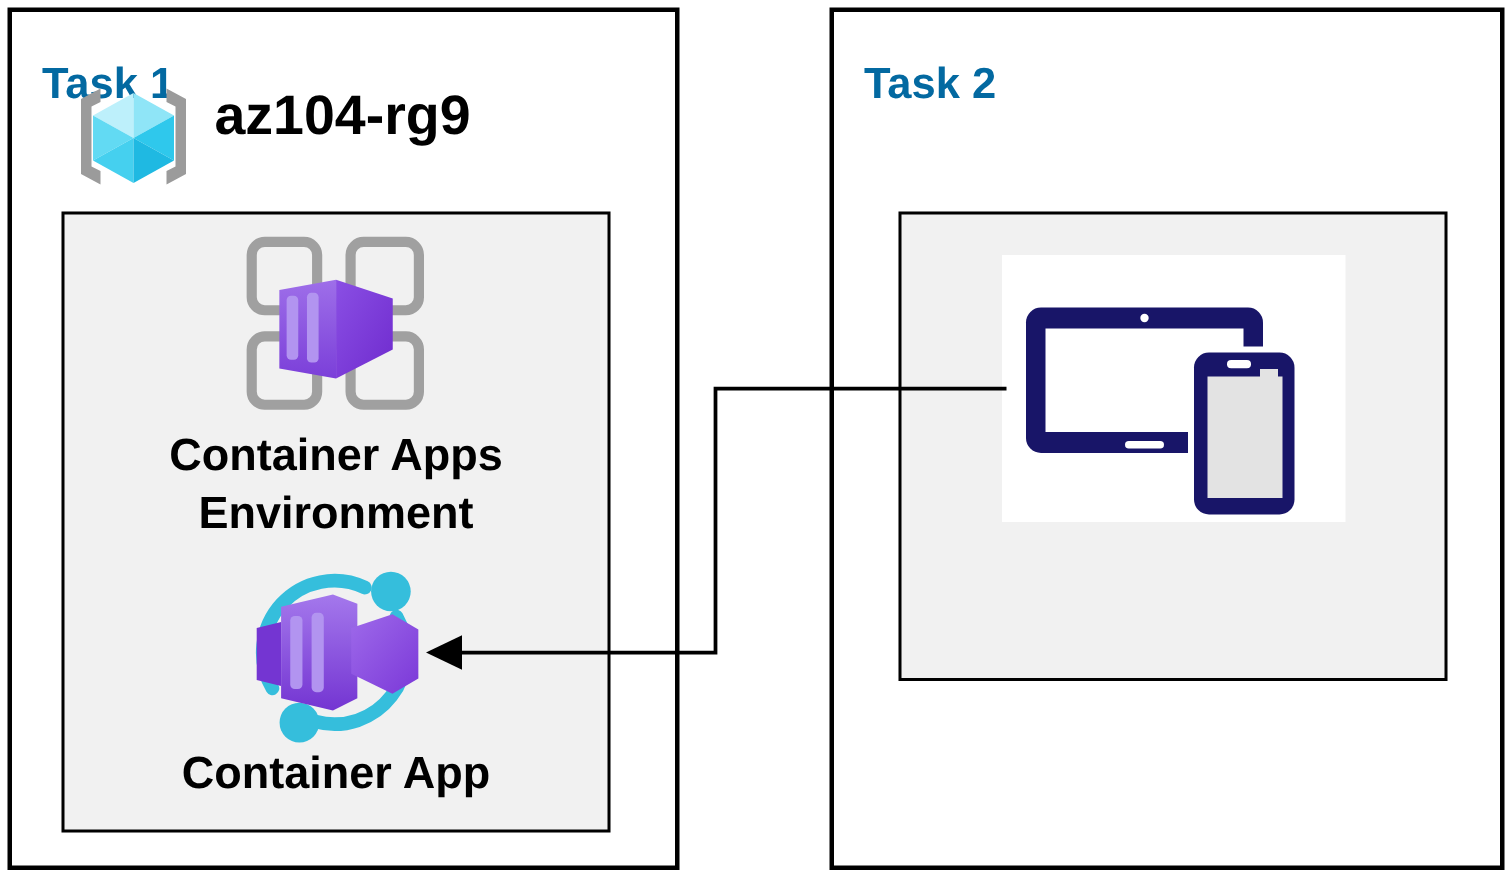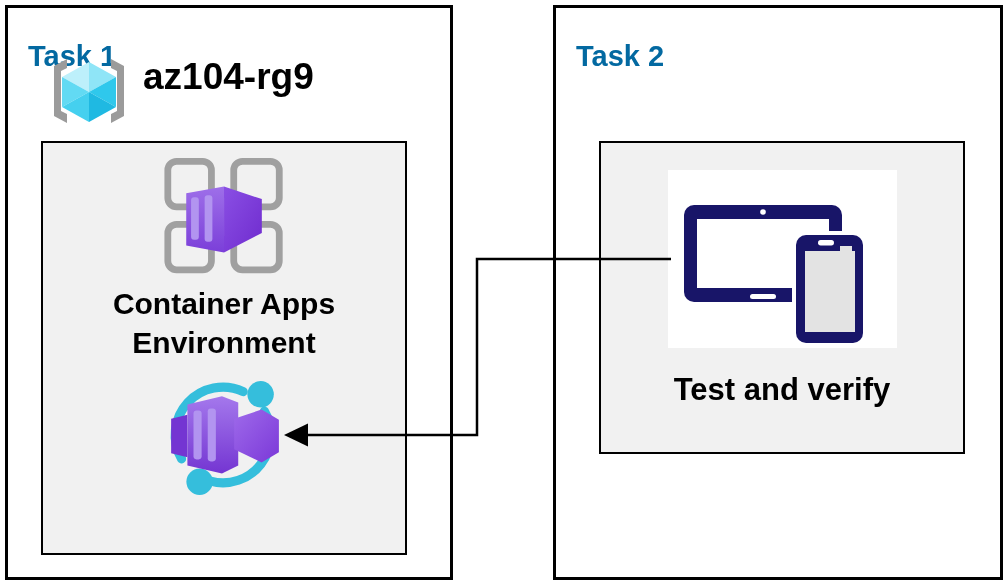--- a/index.html
+++ b/index.html
@@ -105,41 +105,41 @@
         <path d="M18.3,81.5 A47,47 0 0 1 78.9,15.4" fill="none" stroke-width="9" stroke-linecap="round" stroke="#35BEDC"></path>
         <circle cx="96" cy="18" r="13" fill="#35BEDC"></circle>
         <circle cx="36" cy="104" r="13" fill="#35BEDC"></circle>
         <polygon points="8,42 24,38 24,80 8,76" fill="#7435D2"></polygon>
         <polygon points="24,28 58,20 74,26 74,88 58,96 24,88" fill="url(#gAppF)"></polygon>
         <rect x="30" y="34" width="8" height="48" rx="3" fill="#B294F0"></rect>
         <rect x="44" y="32" width="8" height="52" rx="3" fill="#B294F0"></rect>
         <polygon points="70,42 97,33 114,43 114,75 97,85 70,72" fill="url(#gAppR)"></polygon>
       </svg>
 
+      <div class="plabel app-label">Container App</div>
     </div>
   </section>
 
   <section class="task-box t2">
     <h2 class="task-title">Task 2</h2>
 
     <div class="panel p2">
       <div class="plate">
         <svg width="229" height="178" viewBox="0 0 229 178">
           <rect x="16" y="35" width="158" height="97" rx="10" fill="#181568"></rect>
           <rect x="29" y="49" width="132" height="69" fill="#ffffff"></rect>
           <circle cx="95" cy="42" r="2.8" fill="#ffffff"></circle>
           <rect x="82" y="124" width="26" height="5" rx="2.5" fill="#ffffff"></rect>
           <rect x="124" y="61" width="75" height="116" rx="13" fill="#ffffff"></rect>
           <rect x="128" y="65" width="67" height="108" rx="10" fill="#181568"></rect>
           <rect x="137" y="81" width="50" height="81" fill="#E3E3E3"></rect>
           <rect x="172" y="76" width="12" height="6" fill="#E3E3E3"></rect>
           <rect x="150" y="70" width="16" height="5.5" rx="2.7" fill="#ffffff"></rect>
         </svg>
       </div>
-      <div class="plabel test-label">Test and verify</div>
     </div>
   </section>
 
   <svg class="overlay" viewBox="0 0 1006 584">
     <polyline points="671,259 477,259 477,435 306,435" fill="none" stroke="#000000" stroke-width="2.5"></polyline>
     <polygon points="284,435 308,423.5 308,446.5" fill="#000000"></polygon>
   </svg>
 
 </div>
 

